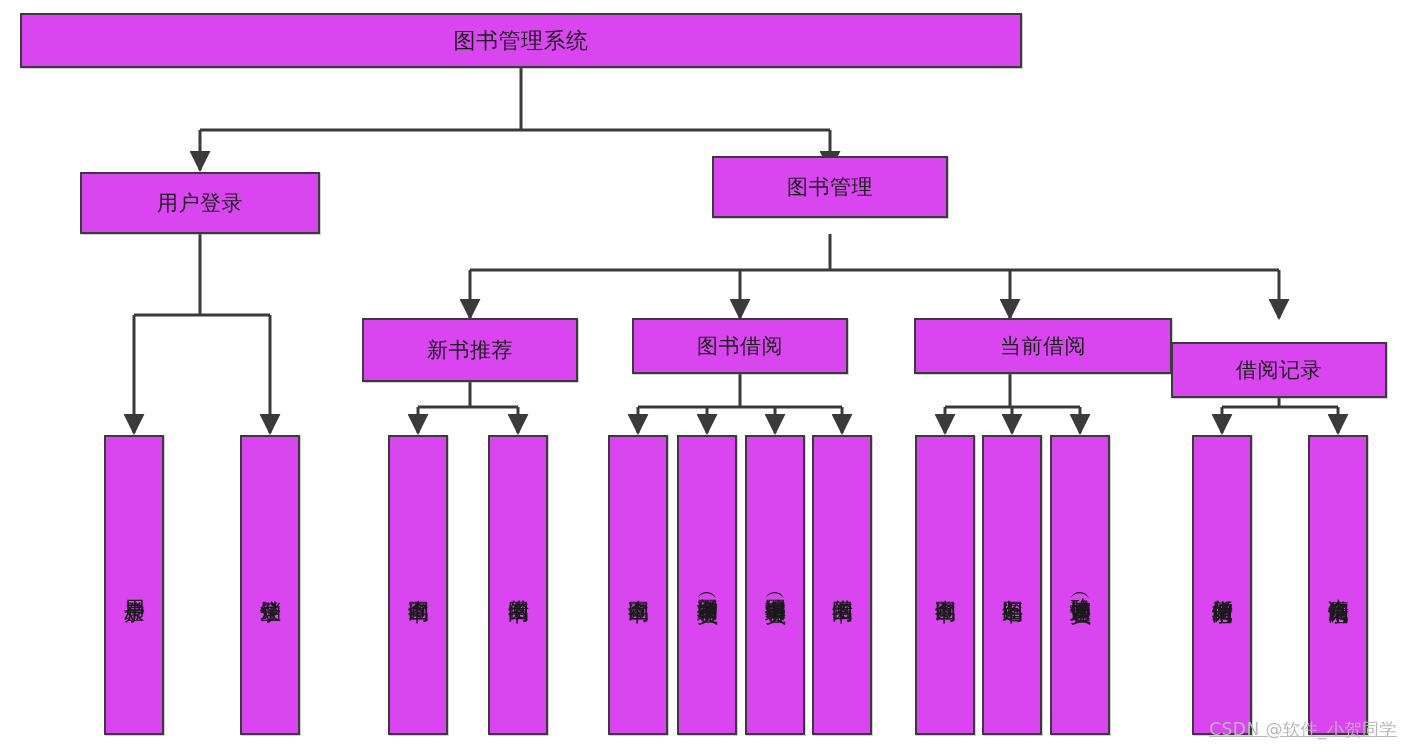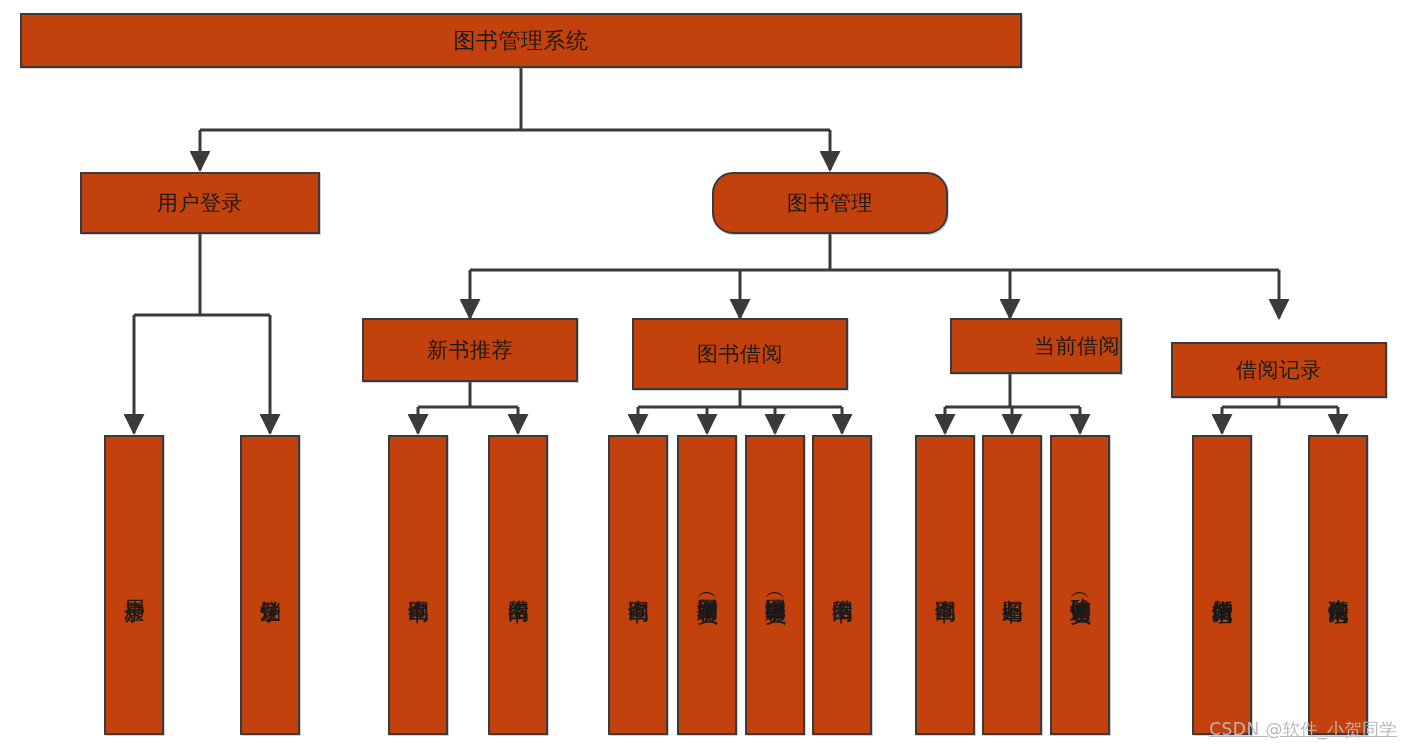--- a/index.html
+++ b/index.html
@@ -22,21 +22,21 @@
     position: absolute;
     left: 0;
     top: 0;
     width: 1405px;
     height: 747px;
     pointer-events: none;
   }
   .node {
     position: absolute;
     box-sizing: border-box;
-    background: #c2410c;
+    background: #d946ef;
     border: 2px solid #3a3a3a;
     display: flex;
     align-items: center;
     justify-content: center;
     color: #1a1a1a;
     box-shadow: 1px 1px 0 rgba(120,120,120,0.35);
   }
   .node-label {
     display: block;
     text-align: center;
@@ -132,33 +132,33 @@
   </svg>
 
   <div class="node horiz title" style="left:20px; top:13px; width:1002px; height:55px;">
     <span class="node-label">图书管理系统</span>
   </div>
 
   <div class="node horiz" style="left:80px; top:172px; width:240px; height:62px;">
     <span class="node-label">用户登录</span>
   </div>
 
-  <div class="node horiz" style="left:712px; top:172px; width:236px; height:62px;border-radius:21px;">
+  <div class="node horiz" style="left:712px; top:156px; width:236px; height:62px;">
     <span class="node-label">图书管理</span>
   </div>
 
   <div class="node horiz" style="left:362px; top:318px; width:216px; height:64px;">
     <span class="node-label">新书推荐</span>
   </div>
 
-  <div class="node horiz" style="left:632px; top:318px; width:216px; height:72px;">
+  <div class="node horiz" style="left:632px; top:318px; width:216px; height:56px;">
     <span class="node-label">图书借阅</span>
   </div>
 
-  <div class="node horiz" style="left:950px; top:318px; width:172px; height:56px;justify-content:flex-end;">
+  <div class="node horiz" style="left:914px; top:318px; width:258px; height:56px;">
     <span class="node-label">当前借阅</span>
   </div>
 
   <div class="node horiz" style="left:1171px; top:318px; width:216px; height:56px;margin-top:24px;">
     <span class="node-label">借阅记录</span>
   </div>
 
   <div class="node vert" style="left:104px; top:435px; width:60px; height:300px;">
     <span class="node-label">用户登录</span>
   </div>

